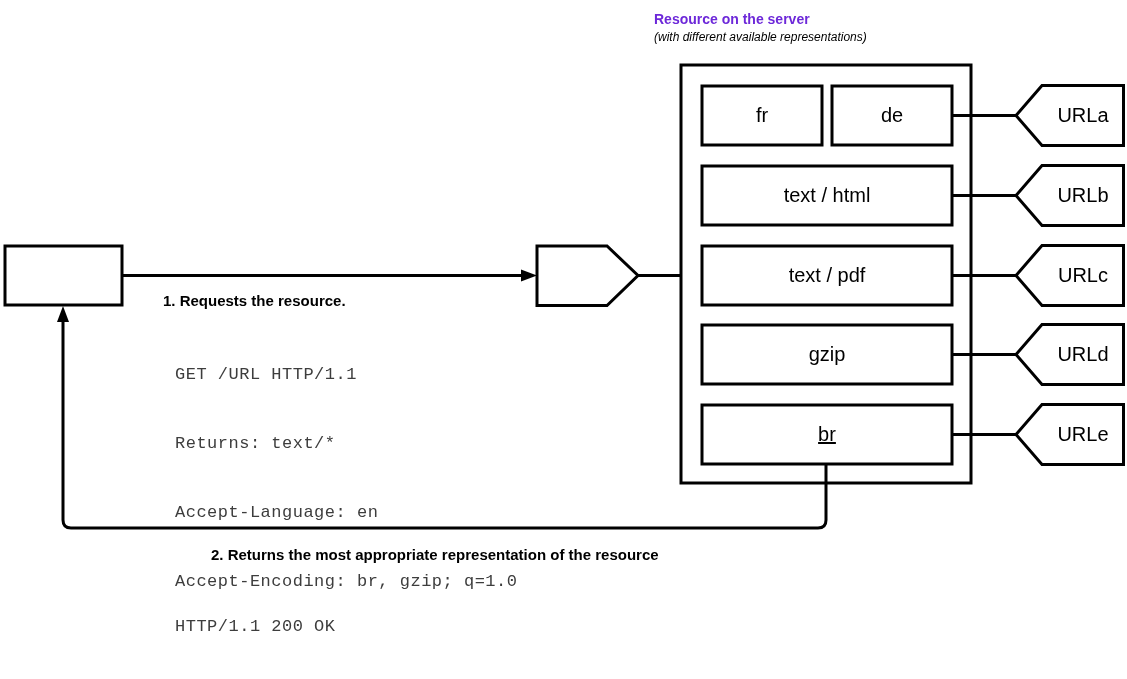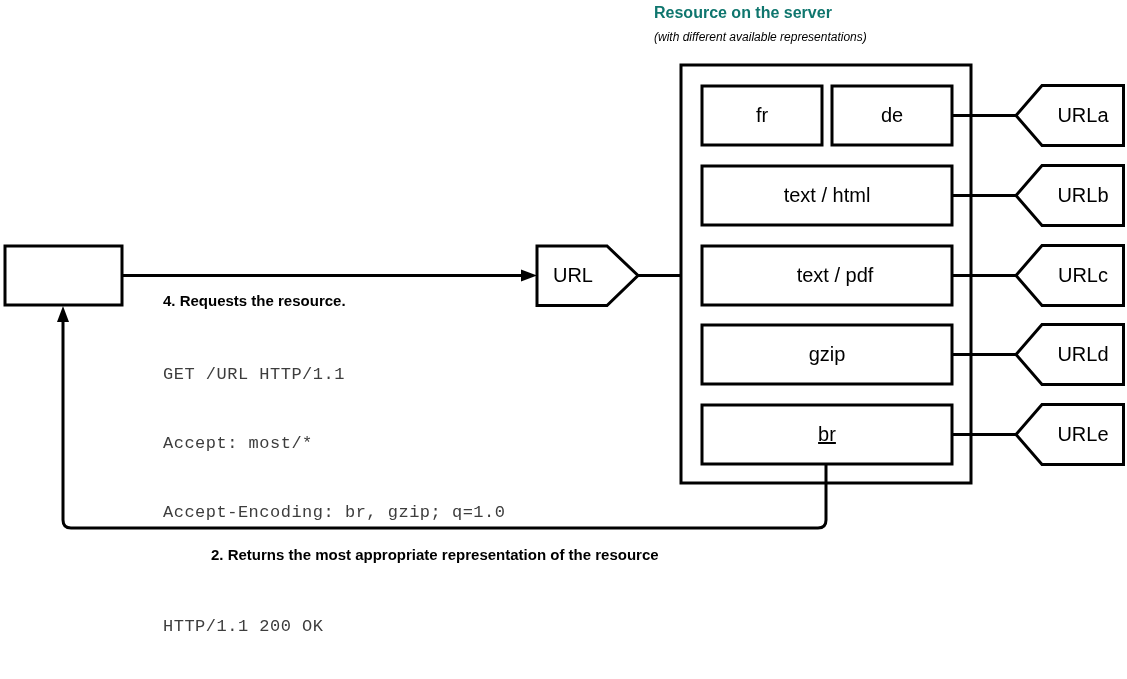--- a/index.html
+++ b/index.html
@@ -23,24 +23,25 @@
   .abs { position: absolute; }
   .box-label {
     display: flex;
     align-items: center;
     justify-content: center;
     font-size: 20px;
     color: #000000;
     white-space: nowrap;
   }
   .diagram-title {
-    font-size: 16px;
+    font-size: 14px;
     font-weight: bold;
-    color: #0f766e;
+    color: #6d28d9;
     white-space: nowrap;
+    margin-top: 7px;
   }
   .diagram-subtitle {
     font-size: 12px;
     font-style: italic;
     color: #000000;
     white-space: nowrap;
   }
   .step-heading {
     font-size: 15px;
     font-weight: bold;
@@ -48,21 +49,21 @@
     white-space: nowrap;
   }
   .code-block {
     font-family: "Liberation Mono", monospace;
     font-size: 17px;
     line-height: 23px;
     letter-spacing: 0.5px;
     color: #3d3d3d;
     white-space: pre;
   }
-  .code-line { height: 23px; }
+  .code-line { height: 23px; margin-left: 12px; }
 </style>
 </head>
 <body>
 
 <div class="canvas">
 
   <svg class="layer" width="1127" height="679" viewBox="0 0 1127 679">
 
     <rect x="5" y="246" width="117" height="59" fill="#ffffff" stroke="#000000" stroke-width="3"></rect>
 
@@ -95,39 +96,39 @@
     <path d="M1016,434.5 L1042,404.5 H1123.5 V464.5 H1042 Z" fill="#ffffff" stroke="#000000" stroke-width="3"></path>
 
     <path d="M826,464 V520 Q826,528 818,528 H71 Q63,528 63,520 V321" fill="none" stroke="#000000" stroke-width="3"></path>
     <polygon points="63,306 57,322 69,322" fill="#000000"></polygon>
   </svg>
 
   <div class="abs diagram-title" style="left:654px; top:4px;">Resource on the server</div>
   <div class="abs diagram-subtitle" style="left:654px; top:30px;">(with different available representations)</div>
 
 
-  <div class="abs box-label" style="left:537px; top:246px; width:72px; height:59px;">URL</div>
 
   <div class="abs box-label" style="left:702px; top:86px;  width:120px; height:59px;">fr</div>
   <div class="abs box-label" style="left:702px; top:166px; width:250px; height:59px;">text / html</div>
   <div class="abs box-label" style="left:832px; top:86px;  width:120px; height:59px;">de</div>
-  <div class="abs box-label" style="left:702px; top:246px; width:250px; height:59px;padding-left:8px;">text / pdf</div>
+  <div class="abs box-label" style="left:702px; top:246px; width:250px; height:59px;">text / pdf</div>
   <div class="abs box-label" style="left:702px; top:325px; width:250px; height:59px;">gzip</div>
   <div class="abs box-label" style="left:702px; top:405px; width:250px; height:59px;text-decoration:underline;">br</div>
 
   <div class="abs box-label" style="left:1042px; top:85px;  width:82px; height:60px;">URLa</div>
   <div class="abs box-label" style="left:1042px; top:165px; width:82px; height:60px;">URLb</div>
   <div class="abs box-label" style="left:1042px; top:245px; width:82px; height:60px;">URLc</div>
   <div class="abs box-label" style="left:1042px; top:324px; width:82px; height:60px;">URLd</div>
   <div class="abs box-label" style="left:1042px; top:404px; width:82px; height:60px;">URLe</div>
 
-  <div class="abs step-heading" style="left:163px; top:292px;">4. Requests the resource.</div>
+  <div class="abs step-heading" style="left:163px; top:292px;">1. Requests the resource.</div>
   <div class="abs code-block" style="left:163px; top:317px;">
     <div class="code-line">GET /URL HTTP/1.1</div>
-    <div class="code-line">Accept: most/*</div>
+    <div class="code-line">Returns: text/*</div>
+    <div class="code-line">Accept-Language: en</div>
     <div class="code-line">Accept-Encoding: br, gzip; q=1.0</div>
   </div>
 
   <div class="abs step-heading" style="left:163px; top:546px;margin-left:48px;">2. Returns the most appropriate representation of the resource</div>
   <div class="abs code-block" style="left:163px; top:569px;">
     <div class="code-line">HTTP/1.1 200 OK</div>
     
     
     
     

